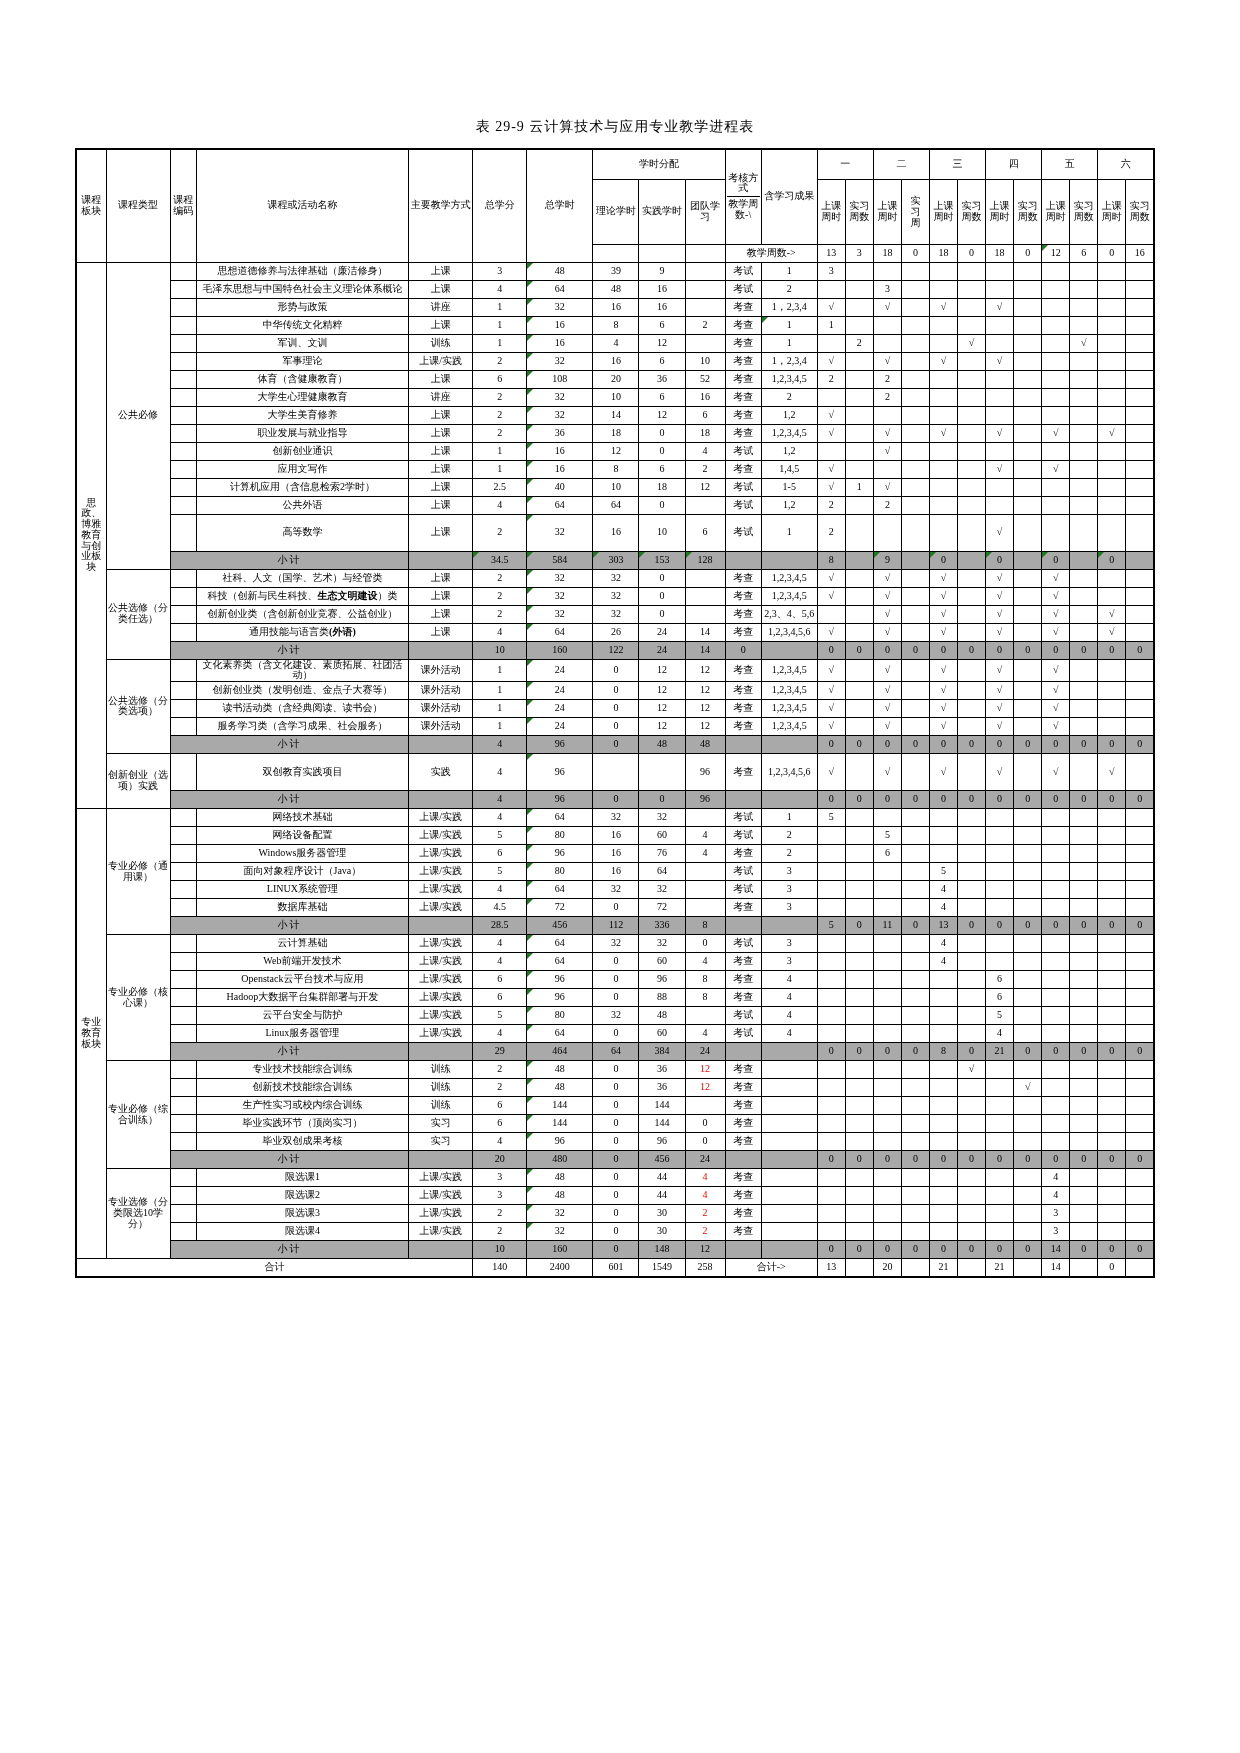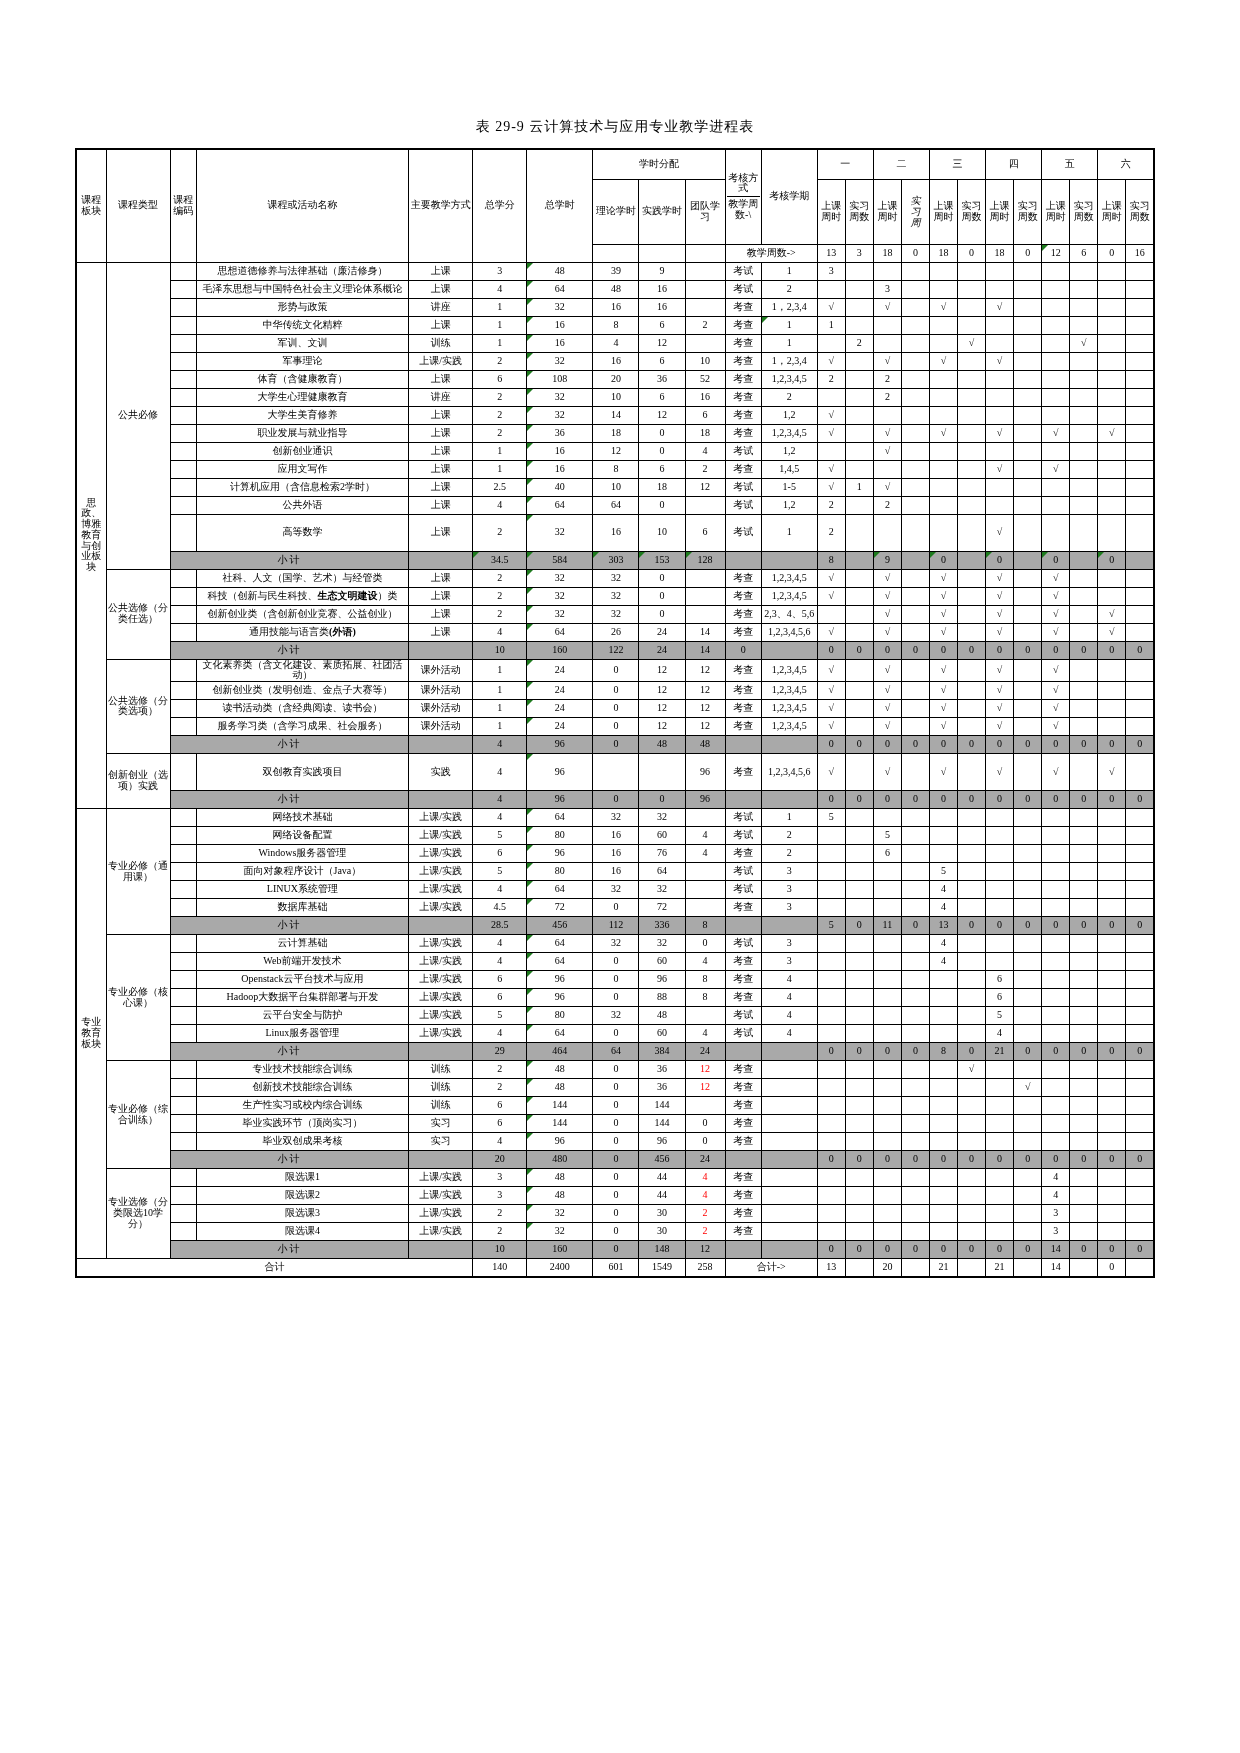--- a/index.html
+++ b/index.html
@@ -17,21 +17,21 @@
   tr.weeks td{height:17px;font-weight:bold;border-bottom:2px solid #000;}
   tbody td{height:17px;}
   tr.tall td{height:36px;}
   tr.secstart td, tr.secstart th{border-top:2px solid #000;}
   tr.sub td{background:#a9a9a9;font-weight:bold;}
   tr.total td{font-weight:bold;border-top:2px solid #000;margin-left:8px;}
   .blockcell{font-weight:bold;font-size:11px;line-height:1.25;}
   .typecell{font-weight:bold;font-size:10.5px;line-height:1.3;text-align:center;}
   .examhdr div{padding:2px 0;}
   .examhdr .top{border-bottom:1px solid #000;}
-  .vert{display:block;width:11px;margin:12px auto;word-break:break-all;line-height:1.1;font-style:italic;}
+  .vert{display:block;width:11px;margin:12px auto;word-break:break-all;line-height:1.1;}
   .ck{font-size:9px;color:#222;}
   .red{color:#ff0000;font-weight:bold;}
   .bold{font-weight:bold;}
   .tri{position:absolute;top:0;left:0;width:0;height:0;
        border-top:6px solid #1e7b1e;border-right:6px solid transparent;}
   .namecell b{font-weight:bold;}
   .subtot-label{letter-spacing:2px;margin-left:32px;}
 </style>
 </head>
 <body>
@@ -62,21 +62,21 @@
         <th rowspan="3">课程编码</th>
         <th rowspan="3">课程或活动名称</th>
         <th rowspan="3">主要教学方式</th>
         <th rowspan="3">总学分</th>
         <th rowspan="3">总学时</th>
         <th colspan="3">学时分配</th>
         <th rowspan="2" class="examhdr">
           <div class="top">考核方式</div>
           <div>教学周数-\</div>
         </th>
-        <th rowspan="2">考核学期</th>
+        <th rowspan="2">含学习成果</th>
         <th colspan="2">一</th>
         <th colspan="2">二</th>
         <th colspan="2">三</th>
         <th colspan="2">四</th>
         <th colspan="2">五</th>
         <th colspan="2">六</th>
       </tr>
       <tr class="lv2" id="subhead">
           <th>理论学时</th>
           <th>实践学时</th>

